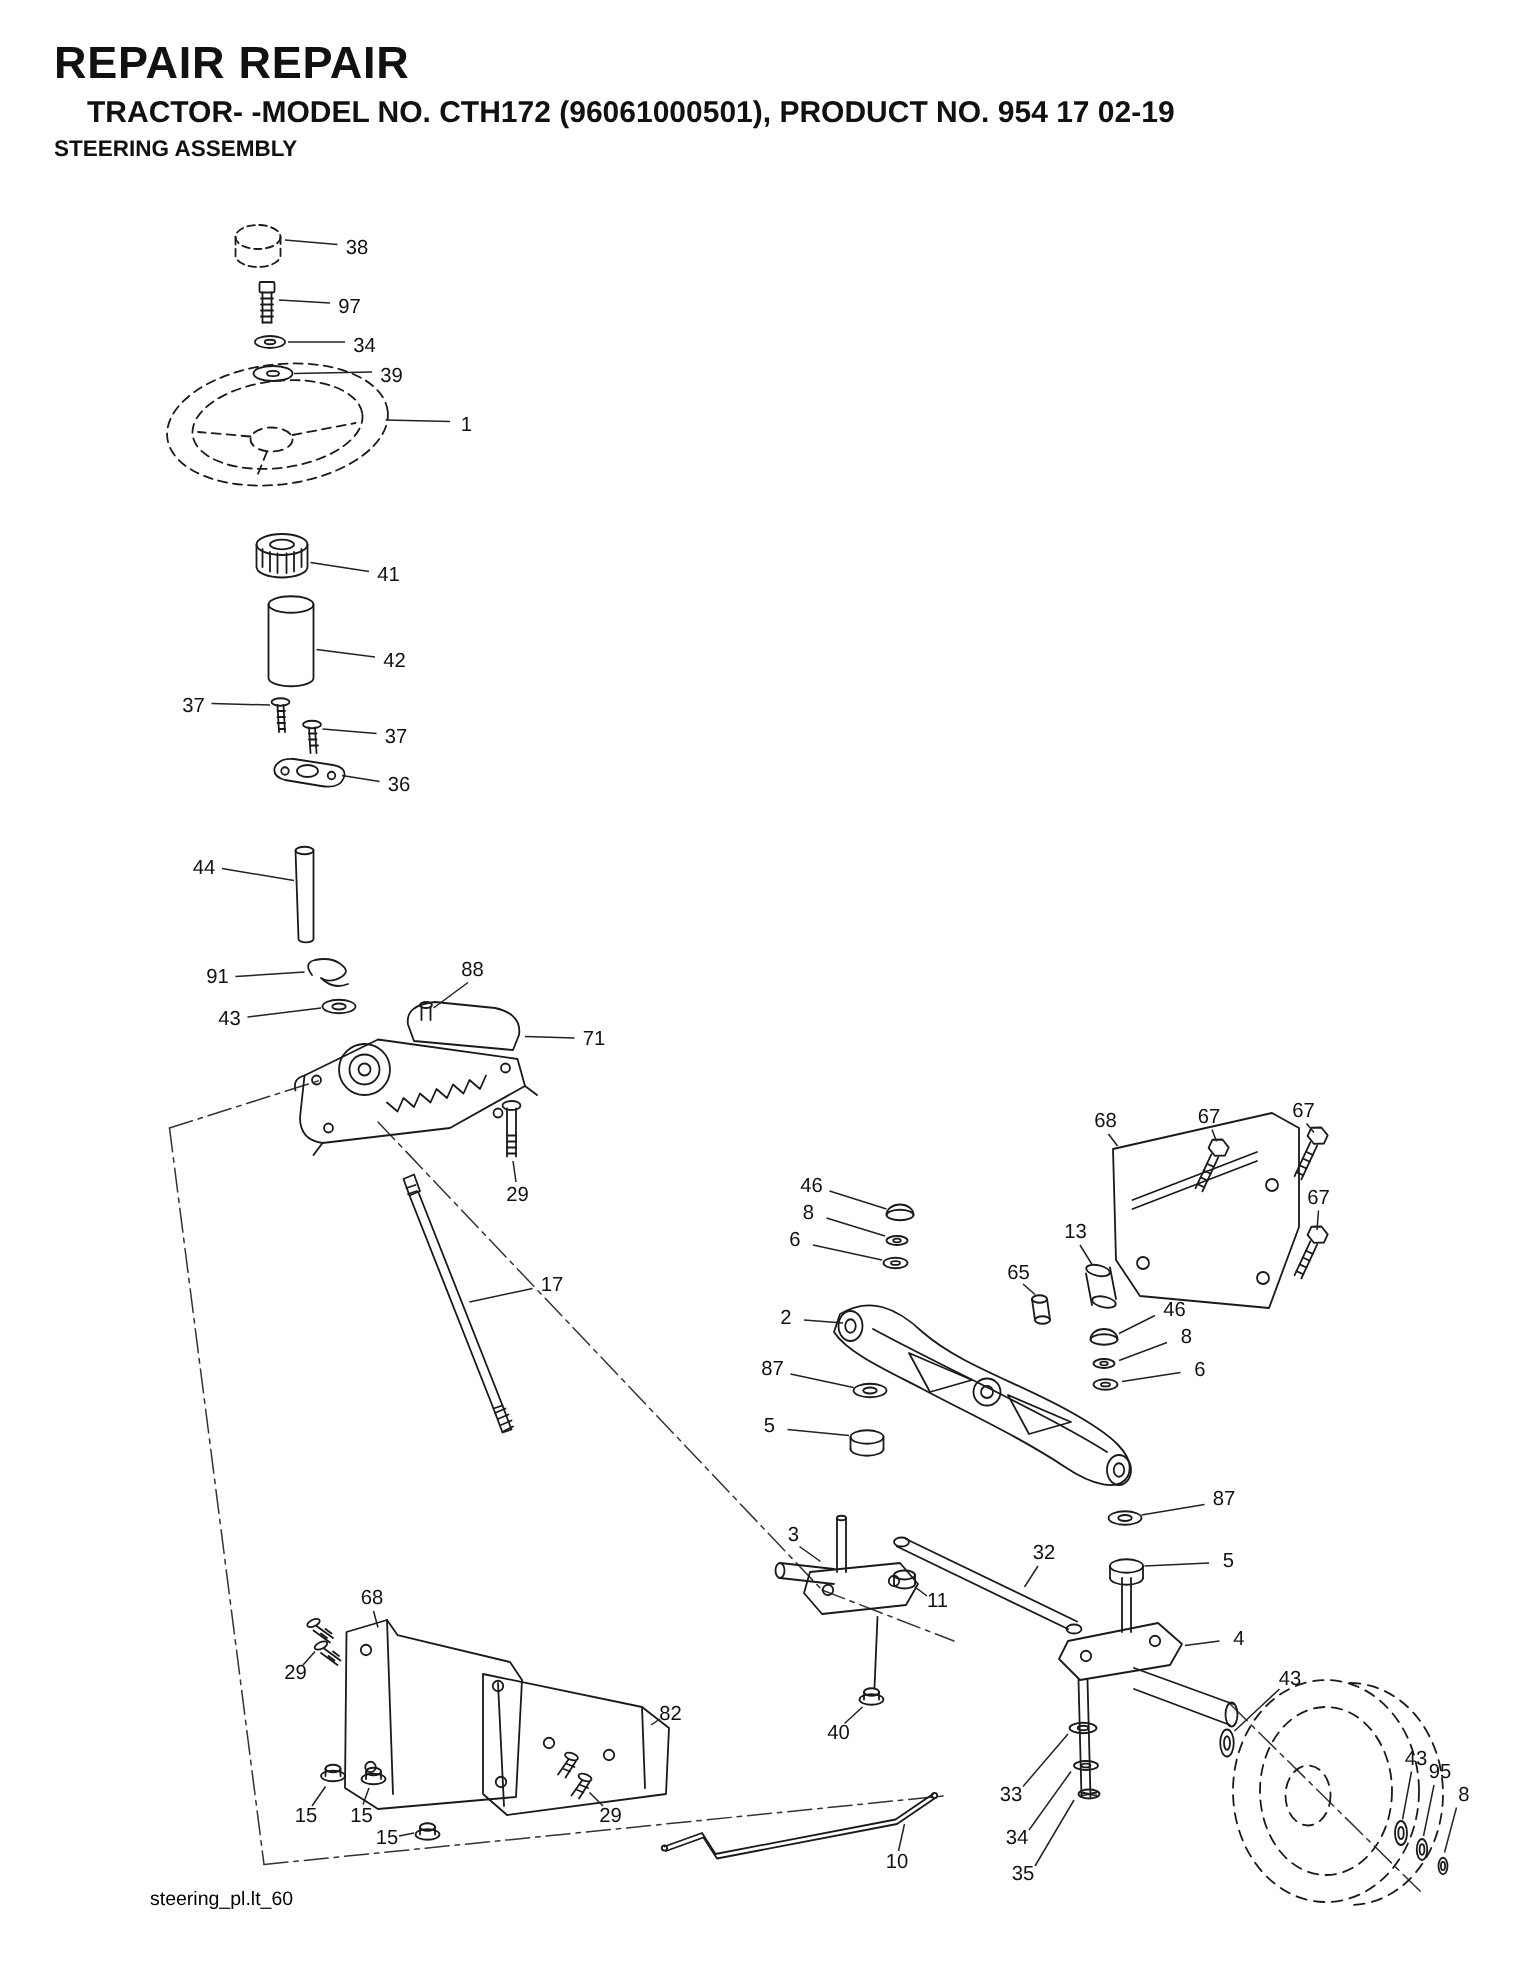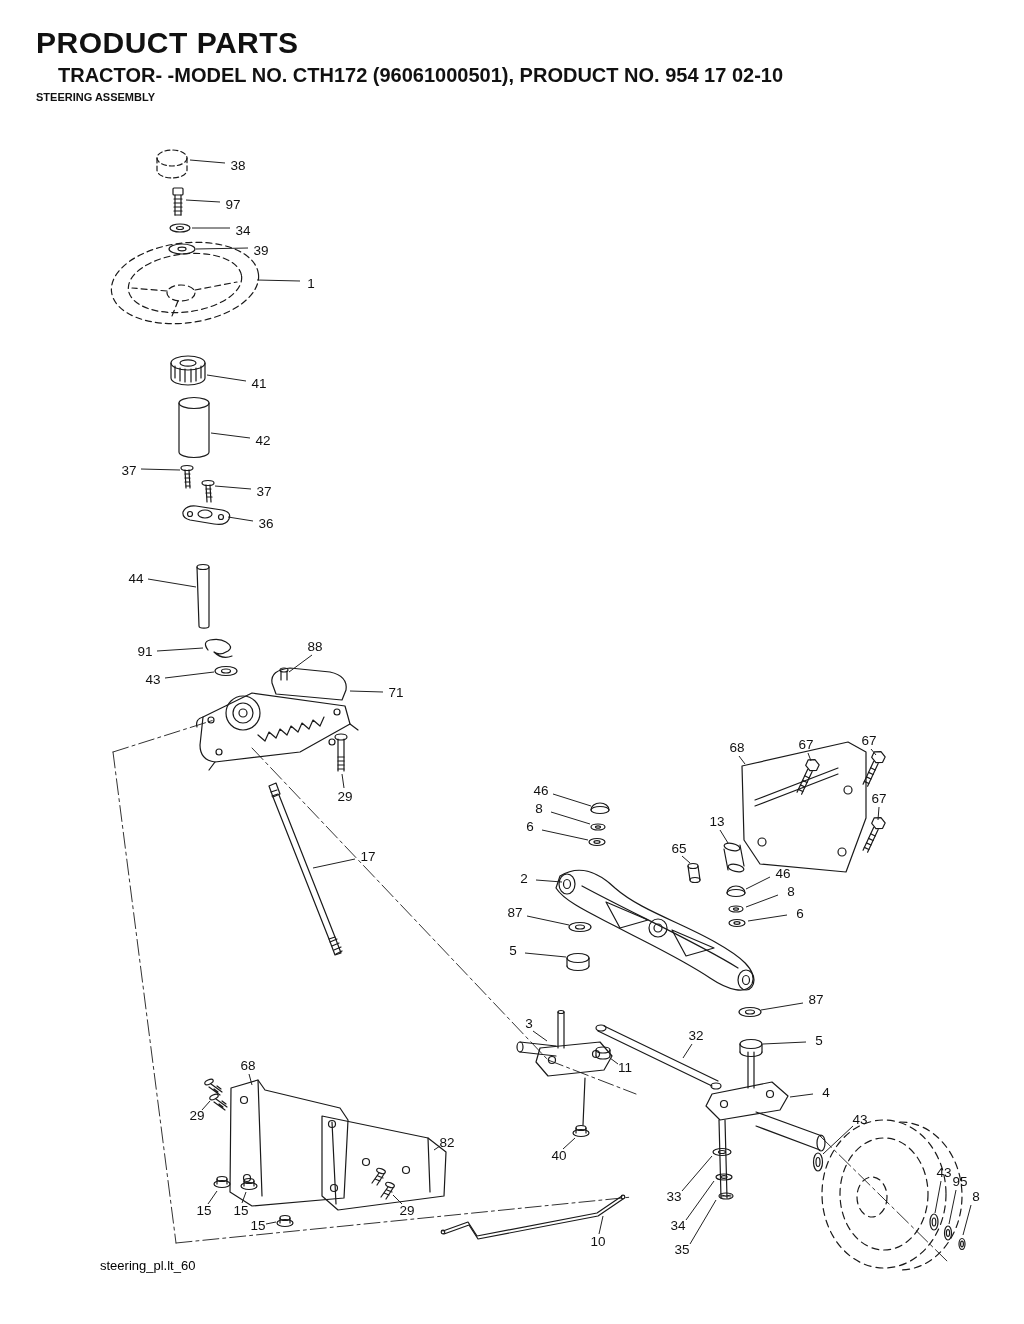--- a/index.html
+++ b/index.html
@@ -2,34 +2,34 @@
 <html><head>
 <meta charset="utf-8">
 <style>
   * { margin:0; padding:0; box-sizing:border-box; }
   html,body { width:1024px; height:1324px; background:#ffffff; }
   body { font-family:"Liberation Sans", sans-serif; position:relative; overflow:hidden; color:#111; }
   .page { position:absolute; inset:0; }
   .hdr { position:absolute; left:36px; top:26px; width:960px; }
   .hdr h1 { font-size:30px; font-weight:bold; letter-spacing:0.5px; line-height:1.1; }
   .hdr h2 { font-size:20px; font-weight:bold; margin-left:22px; margin-top:5px; white-space:nowrap; }
-  .hdr h3 { font-size:11px; font-weight:bold; margin-top:4px; }
+  .hdr h3 { font-size:15px; font-weight:bold; margin-top:4px; }
   svg.diagram { position:absolute; left:0; top:0; }
   .footer-id { position:absolute; left:100px; top:1258px; font-size:13px; color:#000000; }
   .callout { font-size:13.5px; fill:#111; text-anchor:middle; dominant-baseline:middle; font-family:"Liberation Sans", sans-serif; }
   .leader { stroke:#222; stroke-width:1; }
 </style>
 </head>
 <body>
 
 <div class="page">
 
   <div class="hdr">
-    <h1>PRODUCT PARTS</h1>
-    <h2>TRACTOR- -MODEL NO. CTH172 (96061000501), PRODUCT NO. 954 17 02-10</h2>
+    <h1>REPAIR REPAIR</h1>
+    <h2>TRACTOR- -MODEL NO. CTH172 (96061000501), PRODUCT NO. 954 17 02-19</h2>
     <h3>STEERING ASSEMBLY</h3>
   </div>
 
   <svg class="diagram" width="1024" height="1324" viewBox="0 0 1024 1324" xmlns="http://www.w3.org/2000/svg">
 
     <g stroke="#1a1a1a" fill="none" stroke-width="1.2" stroke-linecap="round" stroke-linejoin="round">
 
       <g stroke="#333" stroke-width="1" stroke-dasharray="16 4 3 4">
         <path d="M113,752 L176,1243"></path>
         <path d="M176,1243 L632,1197"></path>

